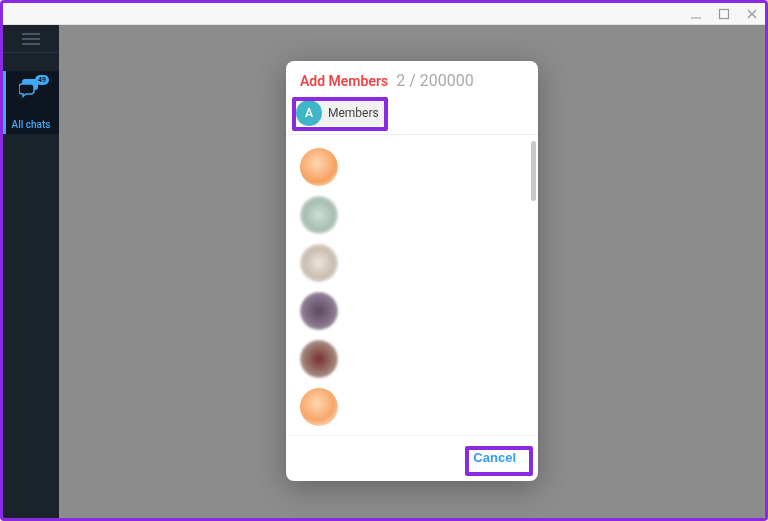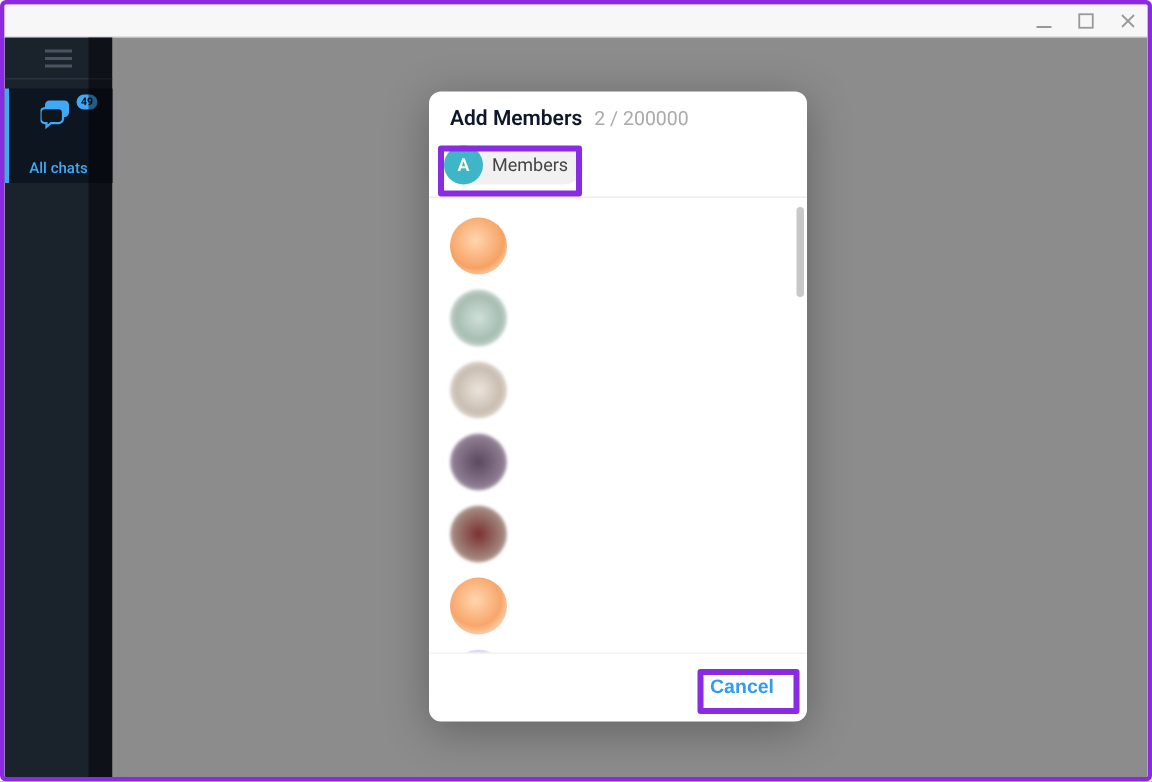--- a/index.html
+++ b/index.html
@@ -29,25 +29,26 @@
   .titlebar .ctl { width: 14px; height: 14px; color: #888; font-size: 12px; display:flex; align-items:center; justify-content:center; }
   .titlebar .ctl svg { width: 12px; height: 12px; }
   
   .body {
     flex: 1;
     display: flex;
     position: relative;
   }
   
   .sidebar {
-    width: 72px;
+    width: 56px;
     background: #1a222c;
     display: flex;
     flex-direction: column;
     align-items: center;
+    gap: 12px;
   }
   .menu-btn {
     height: 28px; width: 100%;
     display:flex; align-items:center; justify-content:center;
     color: #4a5460;
     border-bottom: 1px solid #2a3340;
   }
   .menu-btn svg { width: 18px; height: 14px; }
   
   .sidebar-tab {
@@ -91,22 +92,22 @@
     background:#fff;
     border-radius: 8px;
     box-shadow: 0 6px 30px rgba(0,0,0,.3);
     display:flex; flex-direction:column;
     position:relative;
   }
   .dlg-head {
     padding: 10px 14px 4px;
   }
   .dlg-title-row { display:flex; align-items:baseline; gap:8px; }
-  .dlg-title { font-size:14px; font-weight:600; color:#0f172a; }
-  .dlg-count { font-size:13px; color:#aaa; }
+  .dlg-title { font-size:14px; font-weight:600; color:#ef4444; }
+  .dlg-count { font-size:16px; color:#aaa; }
   
   .chip-row {
     padding: 6px 10px 8px;
     border-bottom: 1px solid #eee;
   }
   .chip {
     display:inline-flex; align-items:center;
     background:#f1f1f1;
     border-radius: 14px;
     height:26px;

